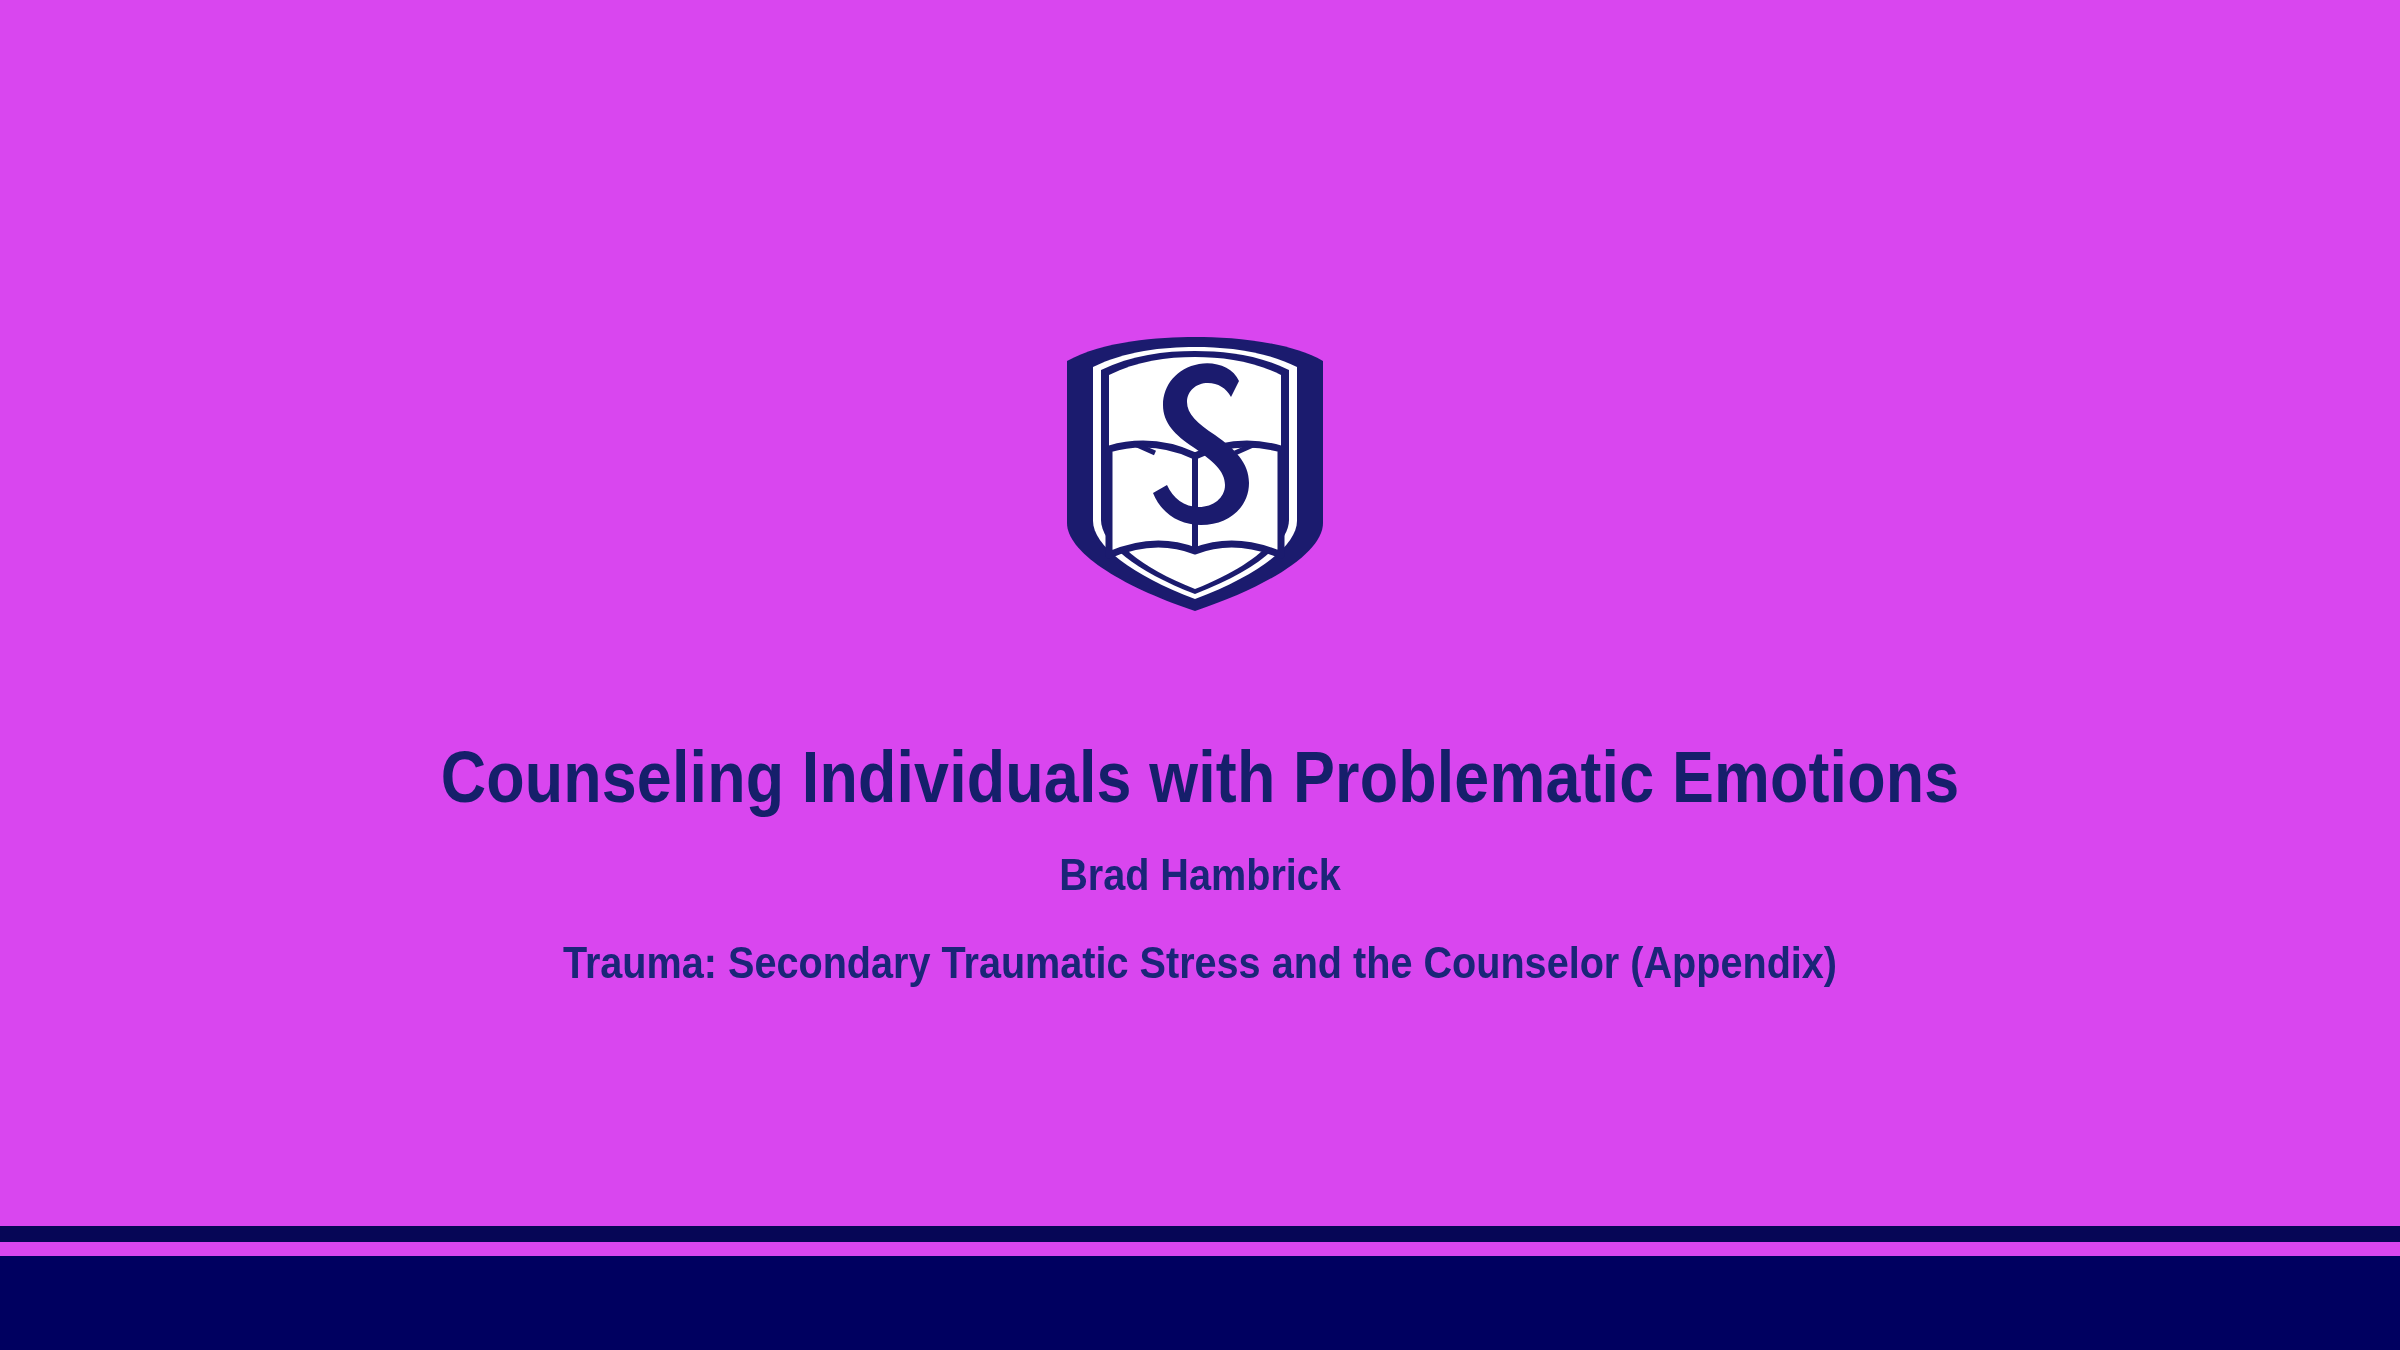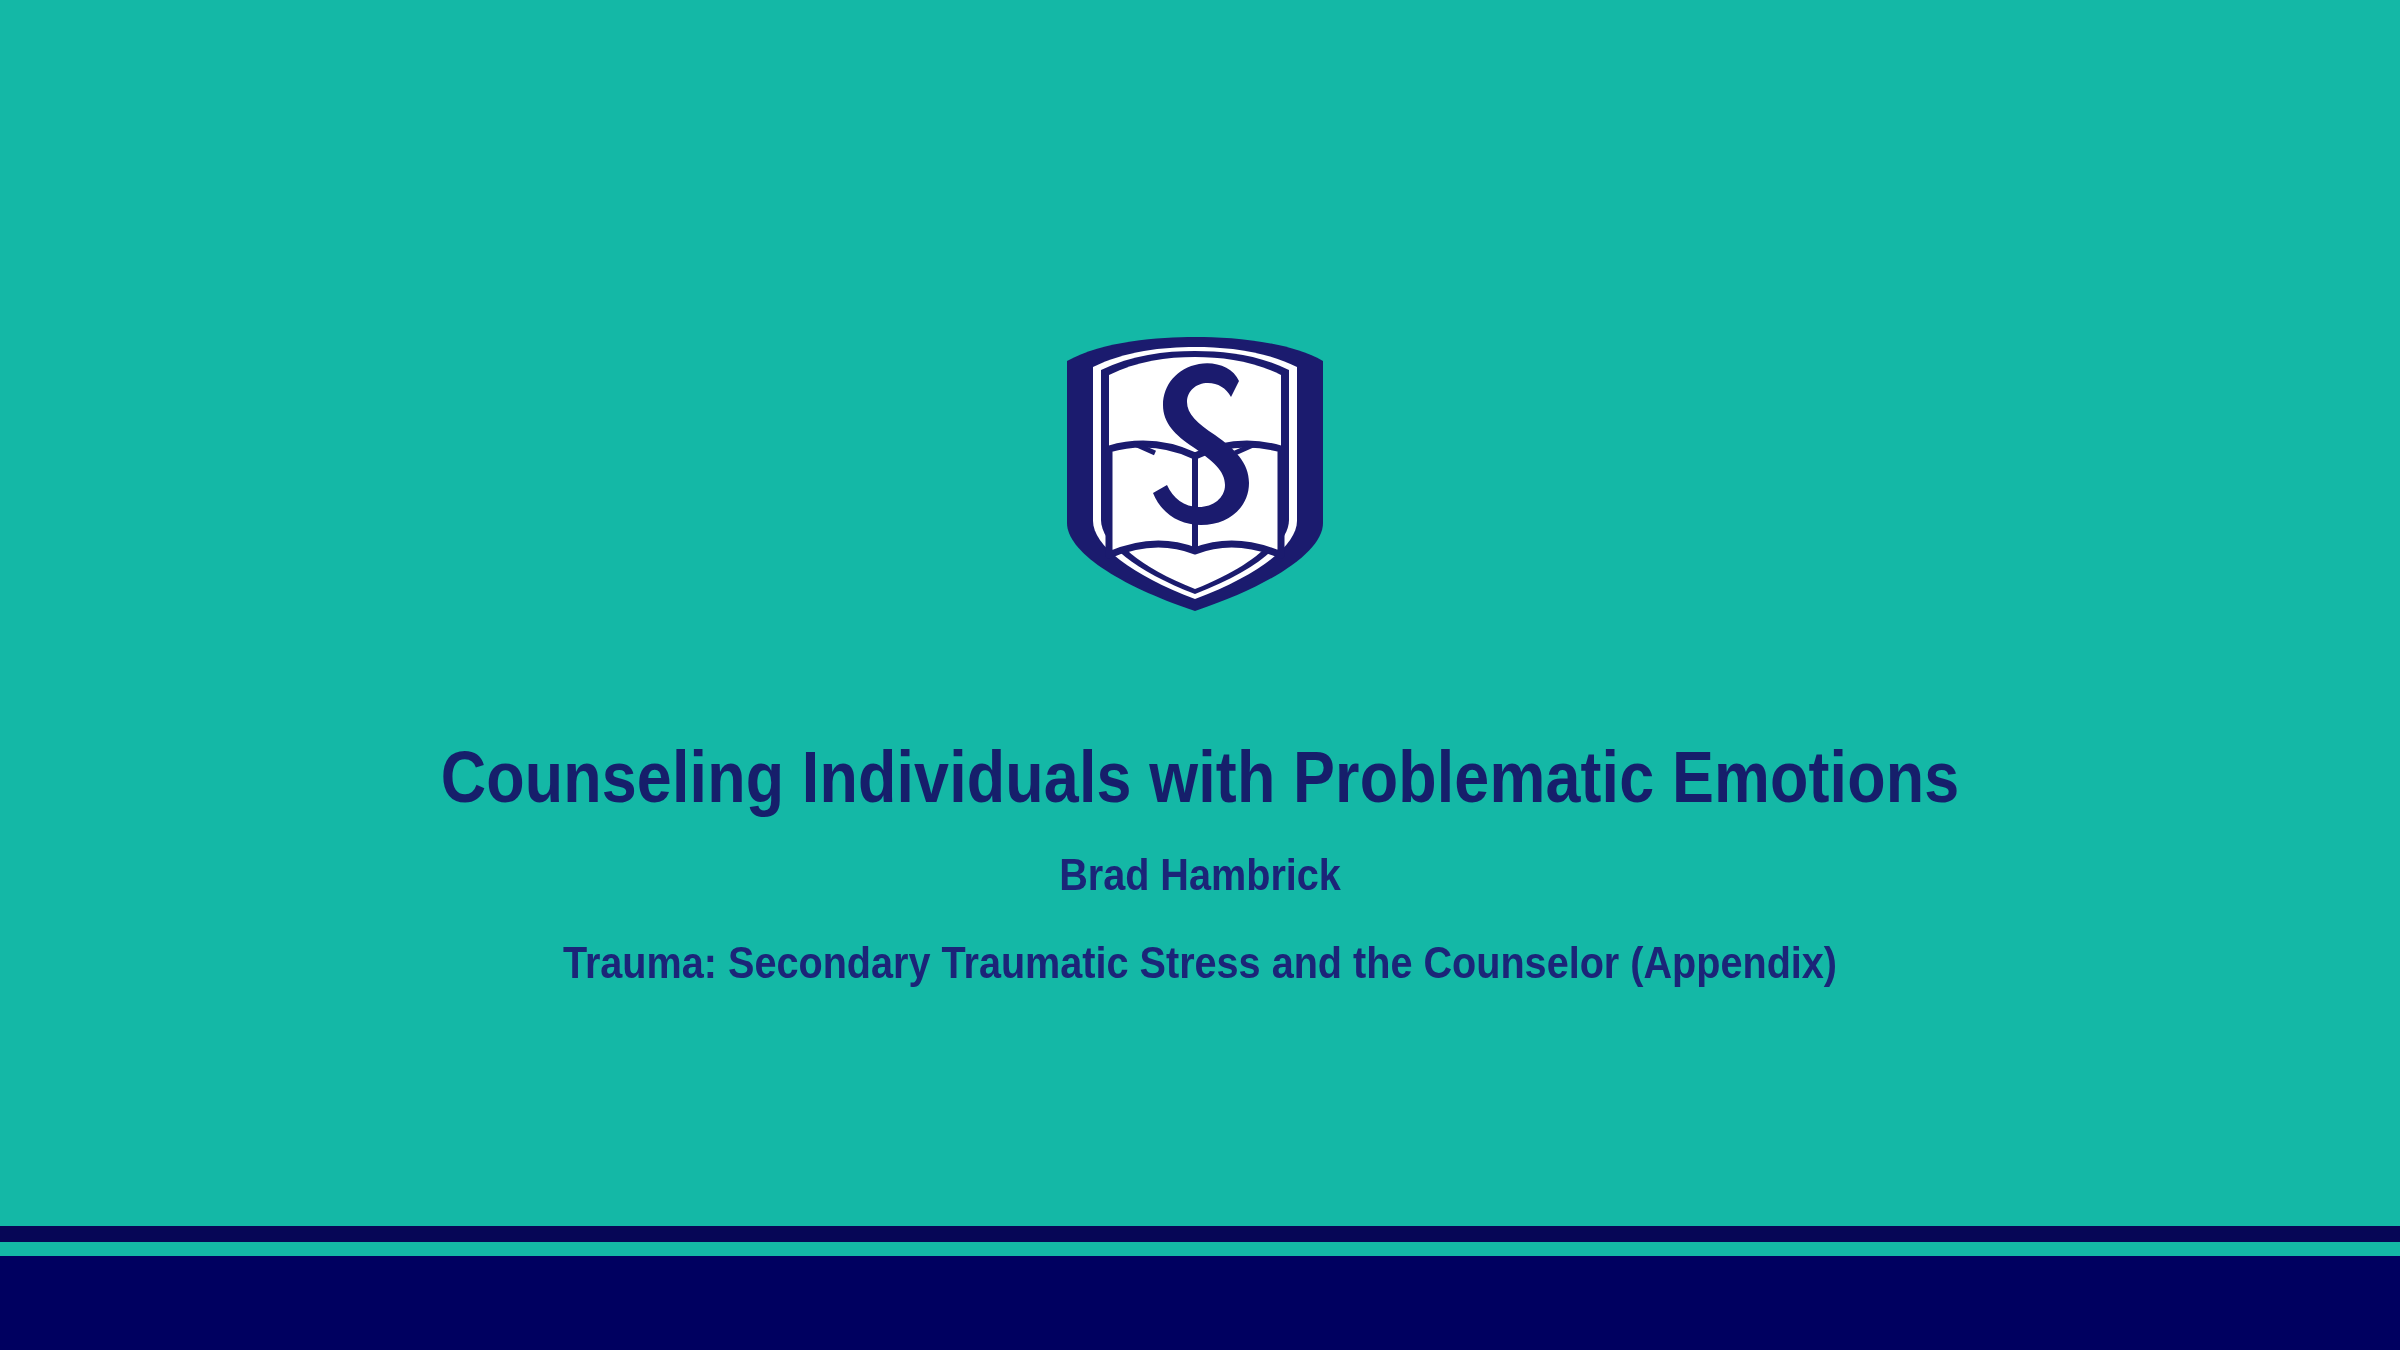--- a/index.html
+++ b/index.html
@@ -11,21 +11,21 @@
     width: 2400px;
     height: 1350px;
     overflow: hidden;
     font-family: "Liberation Sans", sans-serif;
   }
 
   .slide {
     position: relative;
     width: 2400px;
     height: 1350px;
-    background: #14b8a6;
+    background: #d946ef;
     overflow: hidden;
   }
 
   
   .logo-wrap {
     position: absolute;
     left: 1063px;
     top: 337px;
     width: 264px;
     height: 274px;

